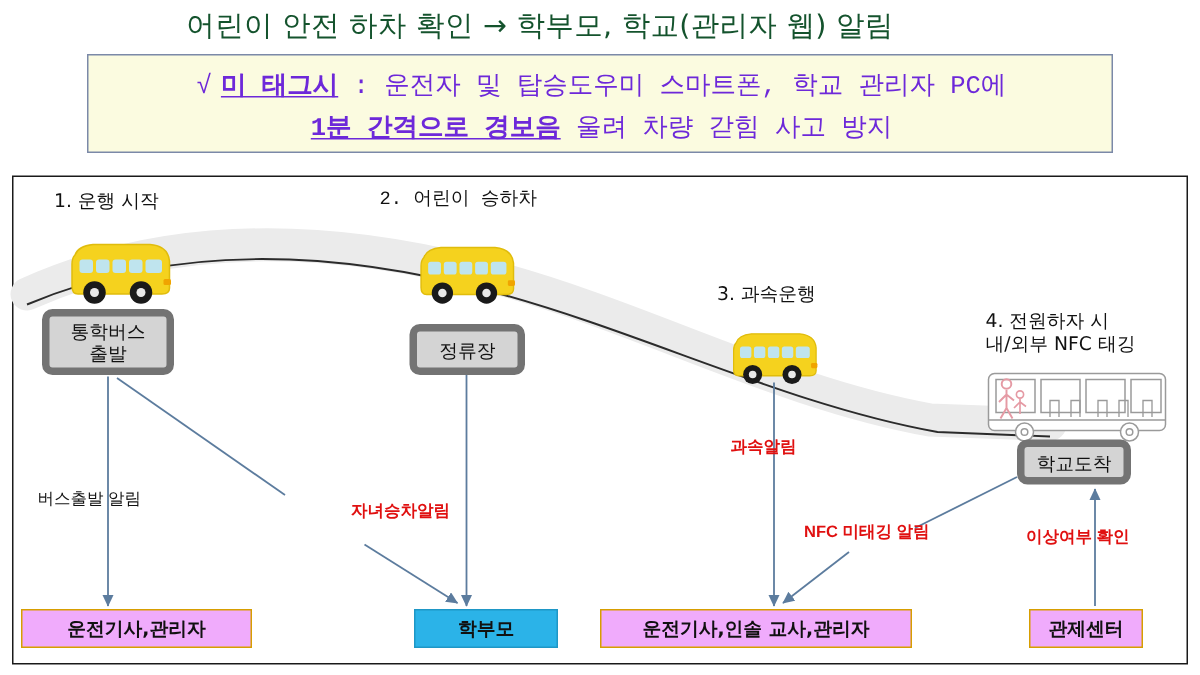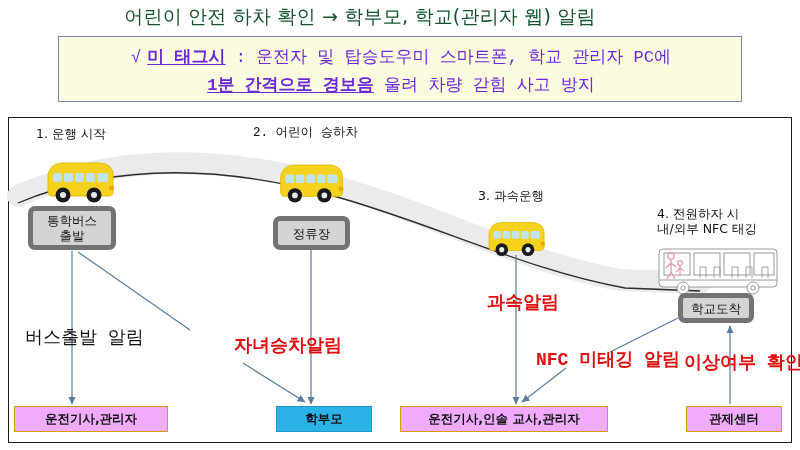--- a/index.html
+++ b/index.html
@@ -57,22 +57,22 @@
     display:flex;align-items:center;justify-content:center;
     font-family:"DejaVu Sans","Liberation Sans",sans-serif;line-height:15px;
     box-sizing:border-box;
   }
   .g1{left:28px;top:206px;width:88px;height:44px;}
   .g2{left:273px;top:216px;width:77px;height:34px;}
   .g3{left:678px;top:293px;width:76px;height:30px;}
 
   
   .flab{
-    position:absolute;font-size:18px;white-space:nowrap;
-    font-family:Liberation Mono, monospace;
+    position:absolute;font-size:11px;white-space:nowrap;
+    font-family:Liberation Sans, sans-serif;
   }
   .flab.black{color:#111;}
   .flab.red{color:#e01010;font-weight:bold;}
   .fl-bus{left:25px;top:325px;}
   .fl-child{left:234px;top:333px;}
   .fl-speed{left:487px;top:290px;}
   .fl-nfc{left:536px;top:347px;}
   .fl-check{left:684px;top:350px;}
 
   
@@ -80,21 +80,21 @@
     position:absolute;box-sizing:border-box;
     display:flex;align-items:center;justify-content:center;
     font-size:12.5px;font-weight:bold;color:#111;white-space:nowrap;
     font-family:"DejaVu Sans","Liberation Sans",sans-serif;
   }
   .r-yellow{background:#f0abfc;border:1px solid #d79e00;}
   .r-blue{background:#2bb3e8;border:1px solid #1e97c6;}
   .rb1{left:14px;top:406px;width:154px;height:26px;}
   .rb2{left:276px;top:406px;width:96px;height:26px;}
   .rb3{left:400px;top:406px;width:208px;height:26px;}
-  .rb4{left:686px;top:406px;width:96px;height:26px;}
+  .rb4{left:686px;top:406px;width:76px;height:26px;}
 
   
   .bus{position:absolute;}
 </style>
 </head>
 <body>
 
 <div class="page">
 
   <div class="title">어린이 안전 하차 확인 → 학부모, 학교(관리자 웹) 알림</div>

